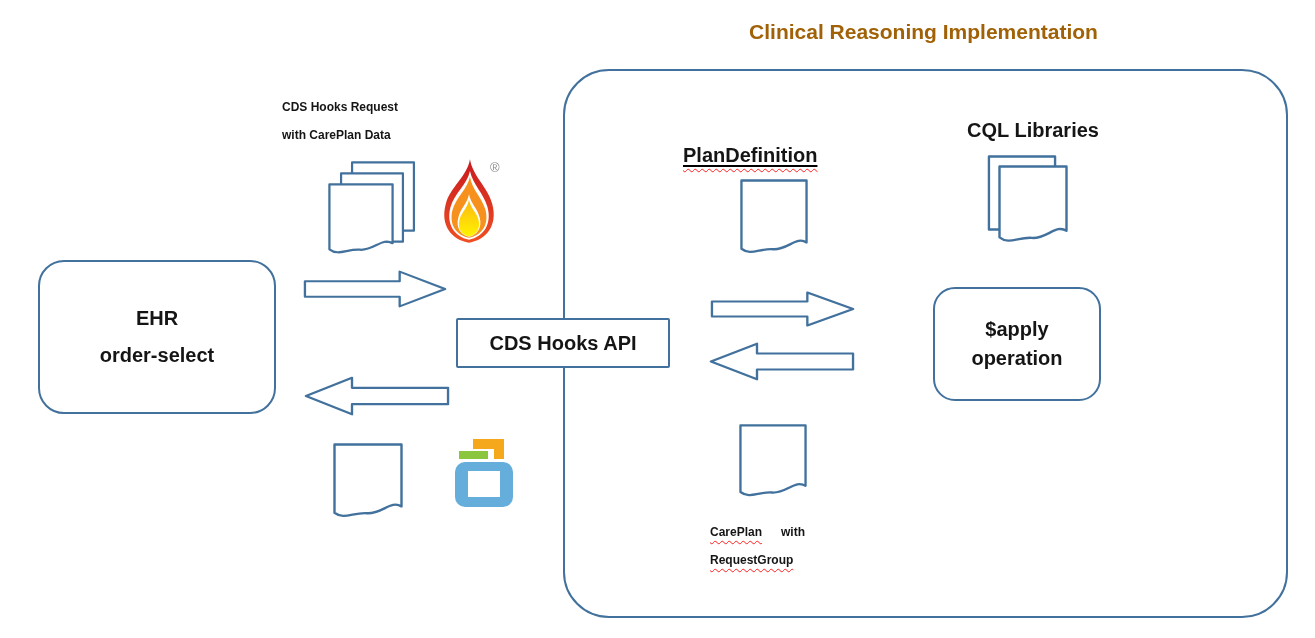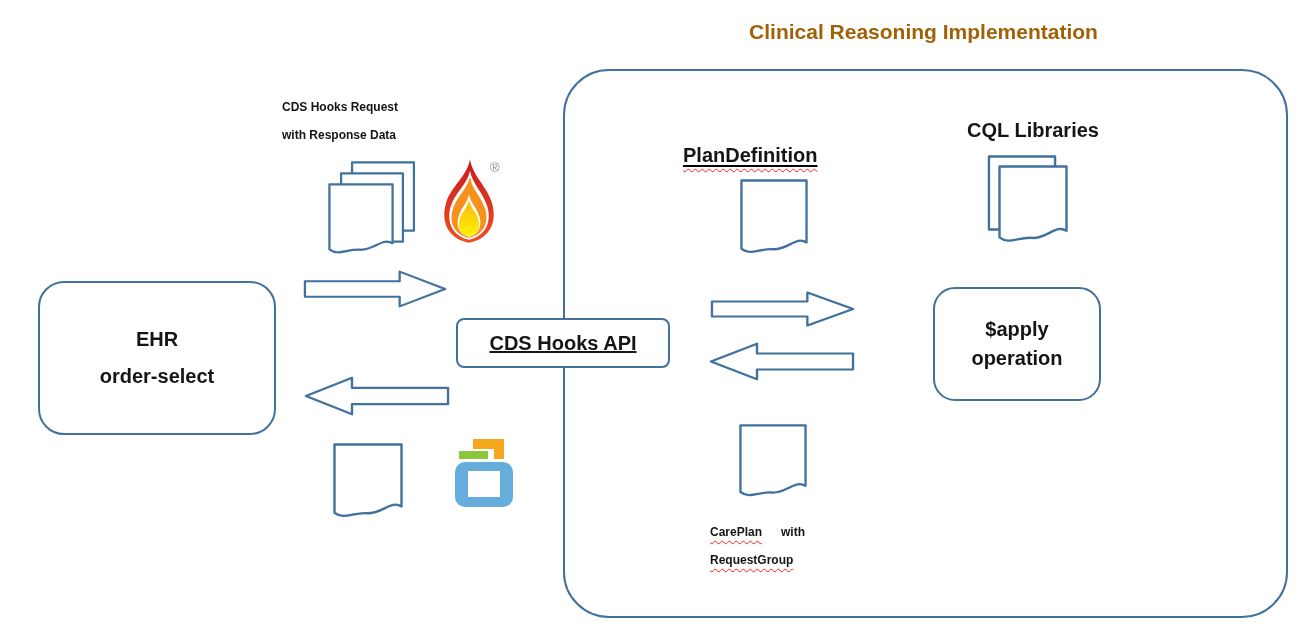--- a/index.html
+++ b/index.html
@@ -11,24 +11,24 @@
   .container-frame{left:563px;top:69px;width:721px;height:545px;
     border:2px solid var(--outline);border-radius:46px;background:transparent;}
 
   .diagram-title{left:563px;top:20px;width:721px;text-align:center;
     font-size:21px;font-weight:bold;color:#a16207;}
 
   
   .node{border:2.5px solid var(--outline);border-radius:26px;background:#fff;
     display:flex;flex-direction:column;align-items:center;justify-content:center;
     font-weight:bold;font-size:20px;line-height:29px;color:#151515;text-align:center;}
-  .ehr-node{left:38px;top:281px;width:234px;height:150px;gap:8px;}
+  .ehr-node{left:38px;top:260px;width:234px;height:150px;gap:8px;}
   .apply-node{left:933px;top:287px;width:164px;height:110px;border-radius:22px;}
-  .api-node{left:456px;top:318px;width:210px;height:46px;border-radius:8px;
-    z-index:5;line-height:20px;flex-direction:row;text-decoration:underline;}
+  .api-node{left:456px;top:318px;width:210px;height:46px;border-radius:2px;
+    z-index:5;line-height:20px;flex-direction:row;}
 
   
   .lbl{font-weight:bold;color:#151515;}
   .lbl-sm{font-size:12px;line-height:28px;}
   .lbl-md{font-size:20px;}
   .request-label{left:282px;top:93px;}
   .response-label{left:269px;top:551px;}
   .plan-label{left:683px;top:144px;width:200px;text-align:left;}
   .cql-label{left:933px;top:119px;width:200px;text-align:center;font-size:20px;}
   .careplan-label{left:710px;top:518px;}
@@ -77,21 +77,21 @@
     <div>CDS Hooks API</div>
   </div>
 
   <div class="abs node apply-node">
     <div>$apply</div>
     <div>operation</div>
   </div>
 
   <div class="abs lbl lbl-sm request-label">
     <div>CDS Hooks Request</div>
-    <div>with Response Data</div>
+    <div>with CarePlan Data</div>
   </div>
 
   <div class="abs" style="left:328px;top:161px;width:90px;height:98px;">
     <svg class="abs" style="left:22px;top:0;" width="66" height="72" viewBox="0 0 70 78">
       <rect class="ln" x="1.5" y="1.5" width="67" height="74"></rect>
     </svg>
     <svg class="abs" style="left:11px;top:11px;" width="66" height="72" viewBox="0 0 70 78">
       <rect class="ln" x="1.5" y="1.5" width="67" height="74"></rect>
     </svg>
     <svg class="abs" style="left:0;top:22px;" width="66" height="76" viewBox="0 0 70 82" preserveAspectRatio="none">

